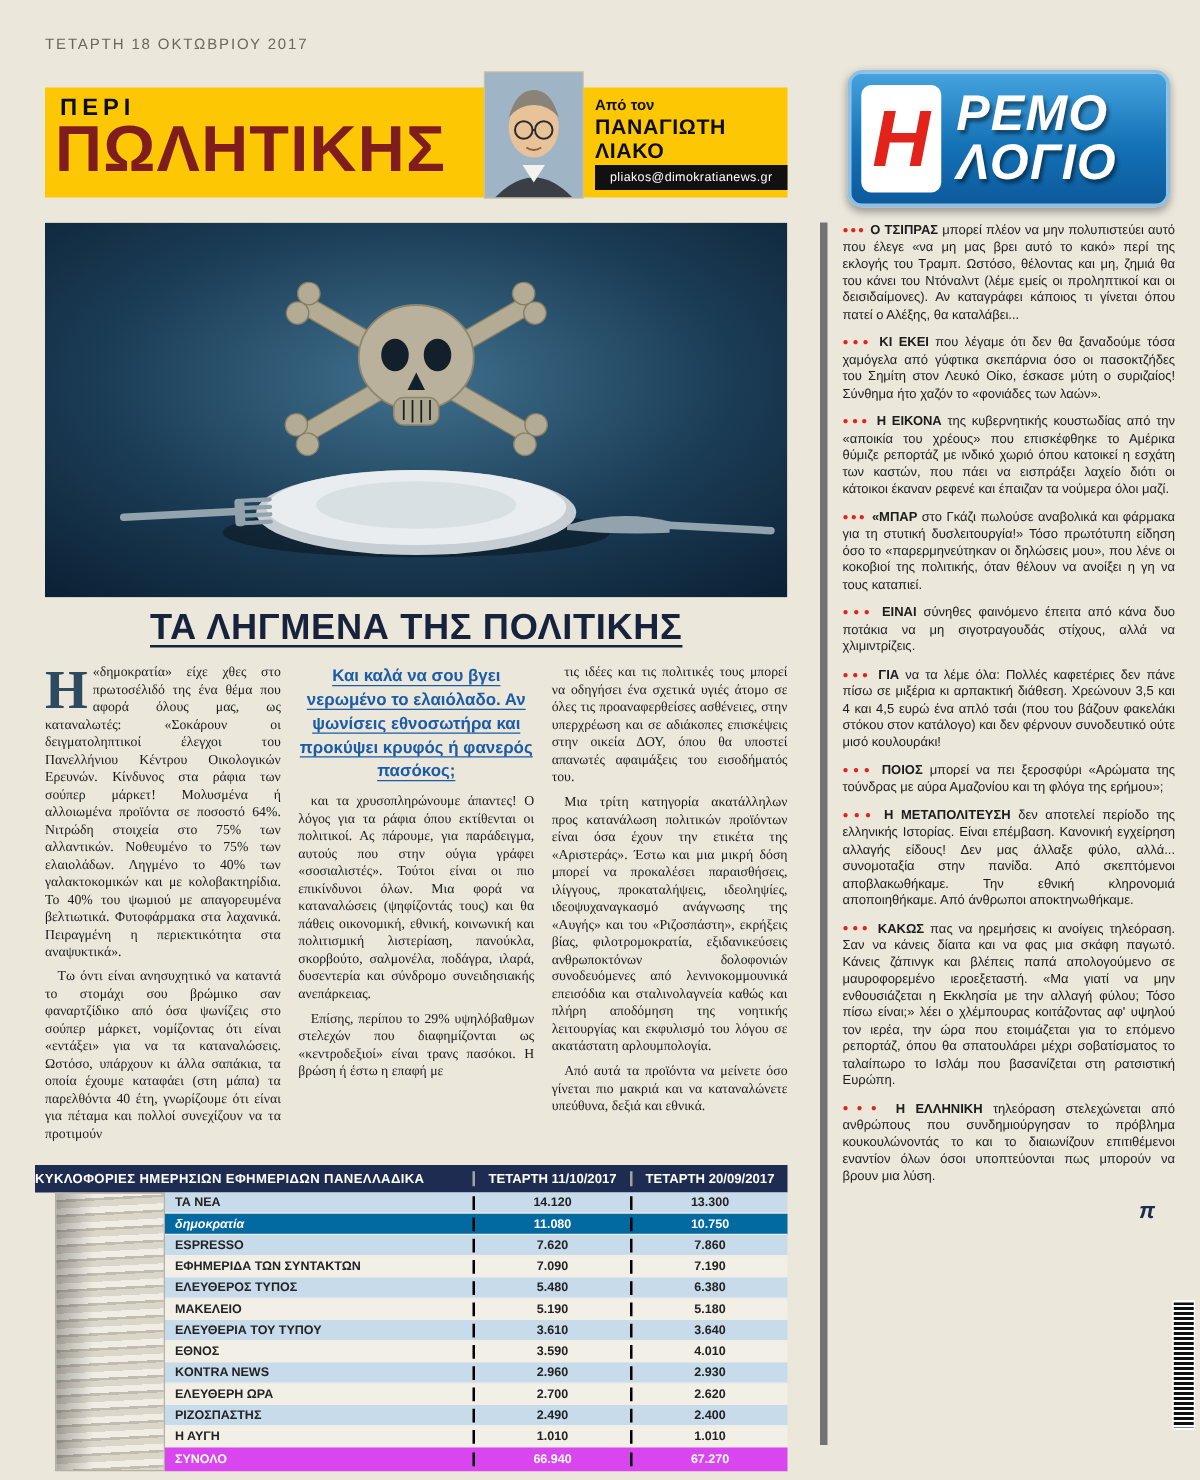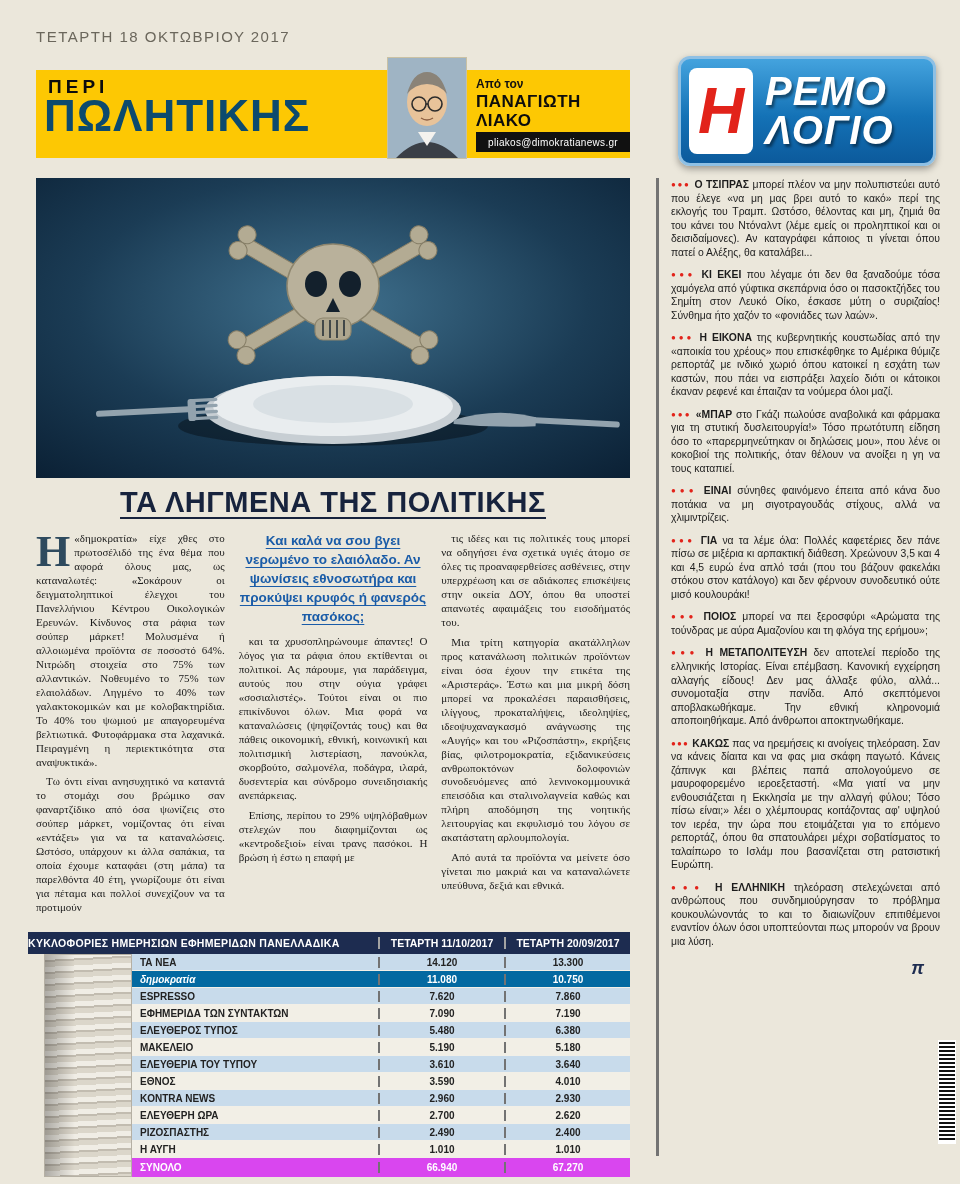--- a/index.html
+++ b/index.html
@@ -2,26 +2,26 @@
 <html><head>
 <meta charset="utf-8">
 <style>
   html,body{margin:0;padding:0;}
   body{
     width:960px;height:1184px;position:relative;overflow:hidden;
     background:#ebe7db;
     font-family:"Liberation Sans",sans-serif;color:#1a1a1a;
   }
   
-  .date{position:absolute;left:36px;top:28px;font-size:15px;letter-spacing:1.5px;color:#6b675c;}
+  .date{position:absolute;left:36px;top:28px;font-size:12px;letter-spacing:1.5px;color:#6b675c;}
 
   
   .kicker-box{position:absolute;left:36px;top:70px;width:594px;height:88px;background:#fdc803;}
   .kicker{position:absolute;left:12px;top:6px;font-size:19px;font-weight:700;letter-spacing:4px;color:#0d0d0d;}
-  .kicker-title{position:absolute;left:8px;top:24px;font-size:44px;font-weight:900;letter-spacing:1px;color:#0c4a6e;line-height:1;}
+  .kicker-title{position:absolute;left:8px;top:24px;font-size:52px;font-weight:900;letter-spacing:1px;color:#7f1d1d;line-height:1;}
   .columnist-photo{position:absolute;left:352px;top:-12px;width:78px;height:100px;overflow:hidden;background:#9fb4c4;box-shadow:0 0 0 1px #c9c1a4;}
   .byline{position:absolute;left:440px;top:8px;line-height:1.1;}
   .by-pre{display:block;font-size:12px;font-weight:700;color:#111;margin-bottom:2px;}
   .by-name{display:block;font-size:17px;font-weight:900;color:#0d0d0d;letter-spacing:0.5px;}
   .email-bar{position:absolute;left:440px;top:62px;width:154px;height:20px;background:#111;color:#fff;
     font-size:10px;display:flex;align-items:center;justify-content:center;letter-spacing:0.3px;}
 
   
   .remologio-box{position:absolute;left:678px;top:56px;width:258px;height:110px;border-radius:12px;
     background:linear-gradient(180deg,#44a3de 0%,#1472b6 55%,#0c5a9c 100%);
@@ -56,29 +56,29 @@
   .ct-title{flex:1;padding-left:0;letter-spacing:0.3px;}
   .ct-col{flex:0 0 124px;text-align:center;border-left:2px solid #a3a3a3;}
   .circ-body{display:flex;padding-left:16px;}
   .newsstack{width:88px;background:
       linear-gradient(90deg,rgba(0,0,0,.28),rgba(0,0,0,0) 35%),
       repeating-linear-gradient(177deg,#f0ede5 0 5px,#c2bcb0 5px 7px,#dbd6ca 7px 12px);
     border:1px solid #b5b0a4;box-sizing:border-box;}
   .rows{flex:1;display:flex;flex-direction:column;}
   .row{display:flex;height:16px;align-items:center;font-size:10px;font-weight:700;color:#222;border-bottom:1px solid #f2efe7;}
   .row .name{flex:1;padding-left:8px;white-space:nowrap;overflow:hidden;}
-  .row .val{flex:0 0 124px;text-align:center;border-left:2px solid #737373;}
+  .row .val{flex:0 0 124px;text-align:center;border-left:2px solid #000000;}
   .row.lb{background:#c8dbeb;}
   .row.wh{background:#f2efe6;}
   .row.hl{background:#0369a1;color:#fff;}
   .row.hl .name{font-style:italic;font-weight:800;}
   .row.total{background:#d946ef;color:#fff;height:19px;border-bottom:none;}
 
   
-  .rem-col{position:absolute;left:656px;top:178px;width:284px;height:978px;border-left:3px solid #737373;
+  .rem-col{position:absolute;left:656px;top:178px;width:284px;height:978px;border-left:6px solid #737373;
     padding-left:12px;box-sizing:border-box;font-size:10.4px;line-height:1.3;text-align:justify;color:#1c1c1c;overflow:hidden;}
   .rem-item{margin-bottom:9px;}
   .bullets{color:#e2231a;font-size:8px;letter-spacing:1px;font-weight:900;vertical-align:1px;}
   .lead{font-weight:900;}
   .pi{text-align:right;font-size:18px;font-weight:700;font-style:italic;color:#1d2c50;padding-right:16px;margin-top:2px;}
 
   
   .barcode{position:absolute;right:4px;top:1040px;width:18px;height:104px;background:#fff;padding:2px 1px;box-sizing:border-box;}
   .barcode .bars{width:100%;height:100%;background:repeating-linear-gradient(180deg,#111 0 2px,#fff 2px 4px);}
 </style>

